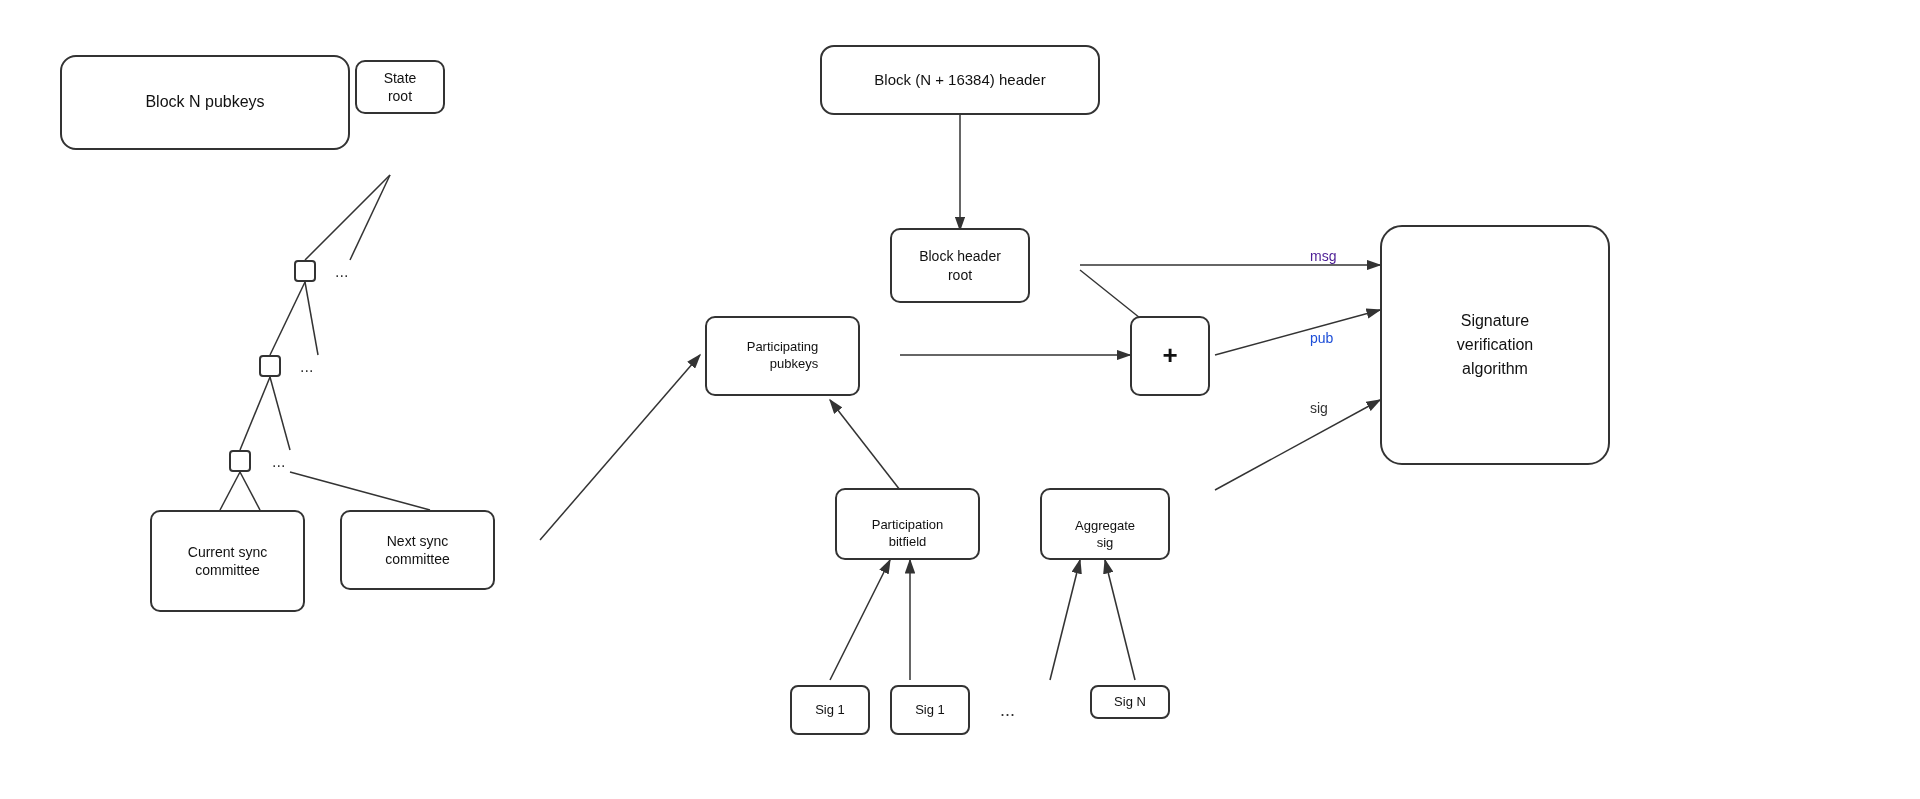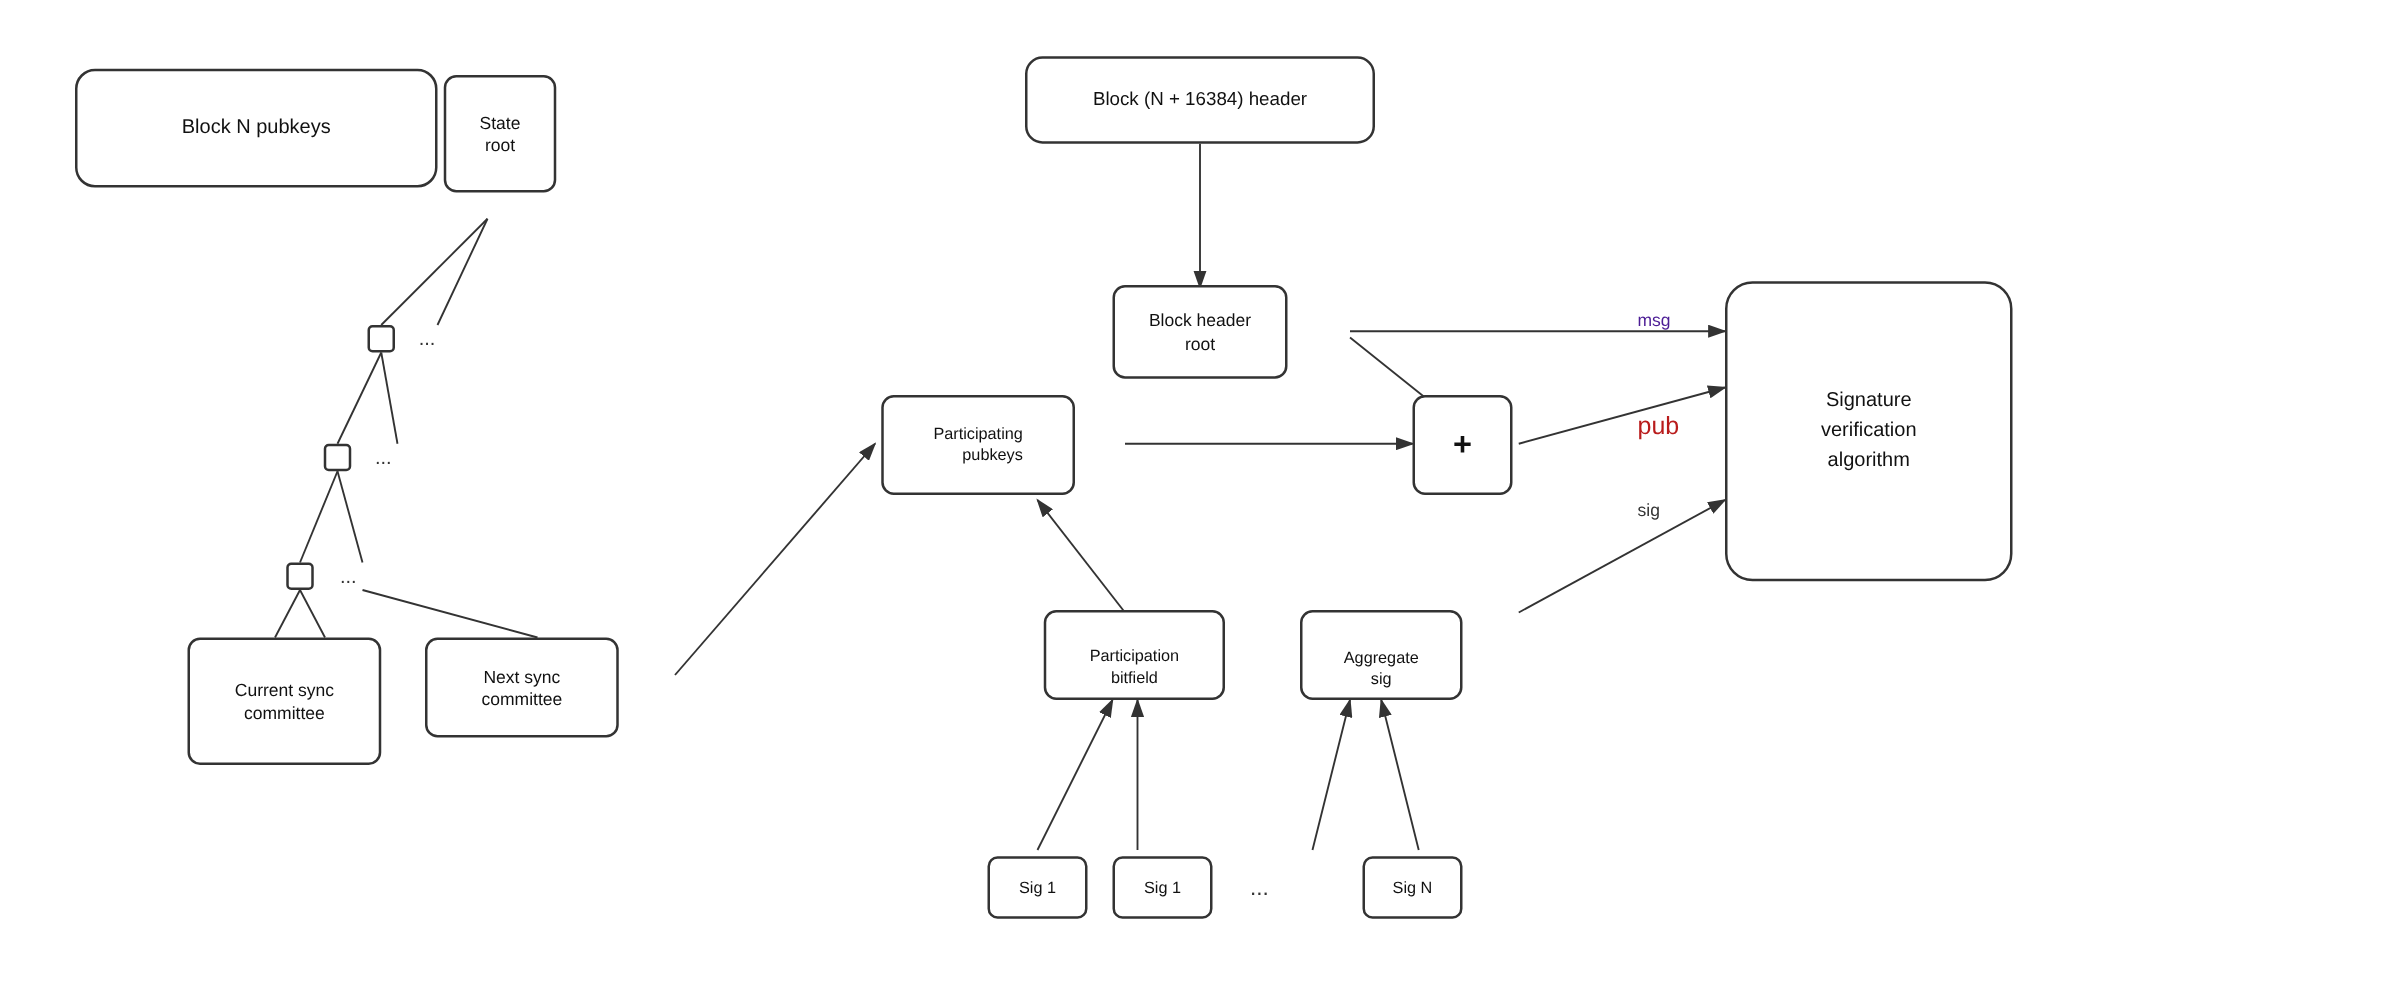--- a/index.html
+++ b/index.html
@@ -93,21 +93,21 @@
     <line x1="900" y1="490" x2="830" y2="400" stroke="#333" stroke-width="1.5" marker-end="url(#arrowhead)"></line>
 
     <line x1="540" y1="540" x2="700" y2="355" stroke="#333" stroke-width="1.5" marker-end="url(#arrowhead)"></line>
 
   </svg>
 
   <div class="box" style="left:60px; top:55px; width:290px; height:95px; font-size:16px; border-radius:16px;">
     <span>Block N pubkeys</span>
   </div>
 
-  <div class="box" style="left:355px; top:60px; width:90px; height:94px; font-size:14px; border-radius:10px;">
+  <div class="box" style="left:355px; top:60px; width:90px; height:54px; font-size:14px; border-radius:10px;">
     <span style="white-space:pre-line;">State
 root</span>
   </div>
 
   <div class="box small" style="left:294px; top:260px;"></div>
 
   <span style="position:absolute; left:335px; top:263px; font-size:16px; color:#333;">...</span>
 
   <div class="box small" style="left:259px; top:355px;"></div>
 
@@ -155,28 +155,28 @@
 sig</span>
   </div>
 
   <div class="box large-radius" style="left:1380px; top:225px; width:230px; height:240px; font-size:16px; border-radius:22px;">
     <span style="white-space:pre-line; text-align:center; line-height:1.5;">Signature
 verification
 algorithm</span>
   </div>
 
   <span style="position:absolute; left:1310px; top:248px; font-size:14px; color:#4c1d95;">msg</span>
-  <span style="position:absolute; left:1310px; top:330px; font-size:20px; color:#b91c1c;">pub</span>
+  <span style="position:absolute; left:1310px; top:330px; font-size:14px; color:#1d4ed8;">pub</span>
   <span style="position:absolute; left:1310px; top:400px; font-size:14px; color:#333;">sig</span>
 
   <div class="box" style="left:790px; top:685px; width:80px; height:50px; font-size:13px; border-radius:8px;">
     <span>Sig 1</span>
   </div>
   <div class="box" style="left:890px; top:685px; width:80px; height:50px; font-size:13px; border-radius:8px;">
     <span>Sig 1</span>
   </div>
 
   <span style="position:absolute; left:1000px; top:700px; font-size:18px; color:#333;">...</span>
-  <div class="box" style="left:1090px; top:685px; width:80px; height:50px; font-size:13px; border-radius:8px;">
+  <div class="box" style="left:1090px; top:685px; width:80px; height:34px; font-size:13px; border-radius:8px;">
     <span>Sig N</span>
   </div>
 
 </div>
 
 </body></html>

